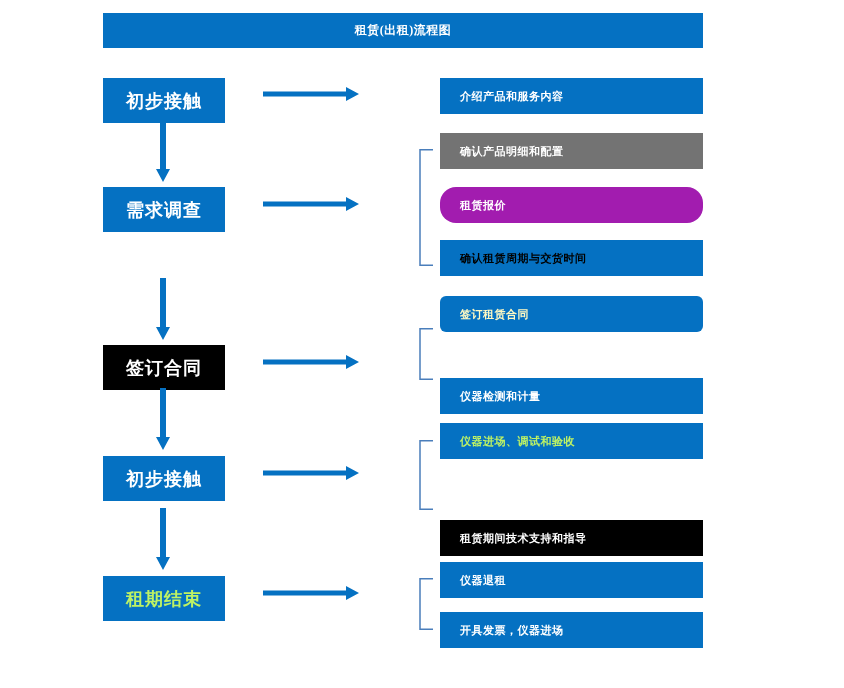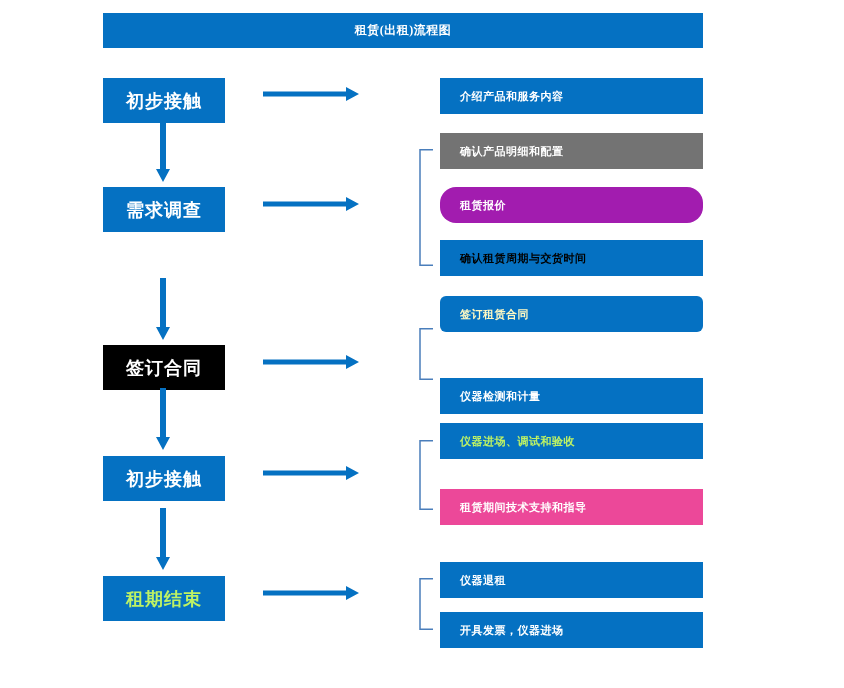--- a/index.html
+++ b/index.html
@@ -105,21 +105,21 @@
       <div class="stage-box" style="top: 576px; background: rgb(5, 113, 194); color: #bef264;">租期结束</div>
     </div>
   <div id="detail-layer">
       <div class="detail-box" style="top: 78px; background: rgb(5, 113, 194); color: rgb(255, 255, 255);">介绍产品和服务内容</div>
       <div class="detail-box" style="top: 133px; background: #737373; color: rgb(255, 255, 255);">确认产品明细和配置</div>
       <div class="detail-box" style="top: 187px; background: #a21caf; color: rgb(255, 255, 255); border-radius: 16px;">租赁报价</div>
       <div class="detail-box" style="top: 240px; background: rgb(5, 113, 194); color: #000000;">确认租赁周期与交货时间</div>
       <div class="detail-box" style="top: 296px; background: rgb(5, 113, 194); color: #fef9c3; border-radius: 6px;">签订租赁合同</div>
       <div class="detail-box" style="top: 362px; background: rgb(5, 113, 194); color: rgb(255, 255, 255); margin-top: 16px;">仪器检测和计量</div>
       <div class="detail-box" style="top: 423px; background: rgb(5, 113, 194); color: #bef264;">仪器进场、调试和验收</div>
-      <div class="detail-box" style="top: 489px; background: #ec4899; color: rgb(255, 255, 255); text-align: right;">租赁期间技术支持和指导</div>
+      <div class="detail-box" style="top: 520px; background: #000000; color: rgb(255, 255, 255); text-align: right;">租赁期间技术支持和指导</div>
       <div class="detail-box" style="top: 562px; background: rgb(5, 113, 194); color: rgb(255, 255, 255);">仪器退租</div>
       <div class="detail-box" style="top: 612px; background: rgb(5, 113, 194); color: rgb(255, 255, 255);">开具发票，仪器进场</div>
     </div>
   <div id="arrow-layer">
       <div class="arrow-right" style="left: 263px; top: 85px; width: 96px;">
         <svg width="96" height="18" viewBox="0 0 96 18">
           <path d="M0 6.5 H83 V2 L96 9 L83 16 V11.5 H0 Z" fill="#0571c2"></path>
         </svg>
       </div>
       <div class="arrow-right" style="left: 263px; top: 195px; width: 96px;">

